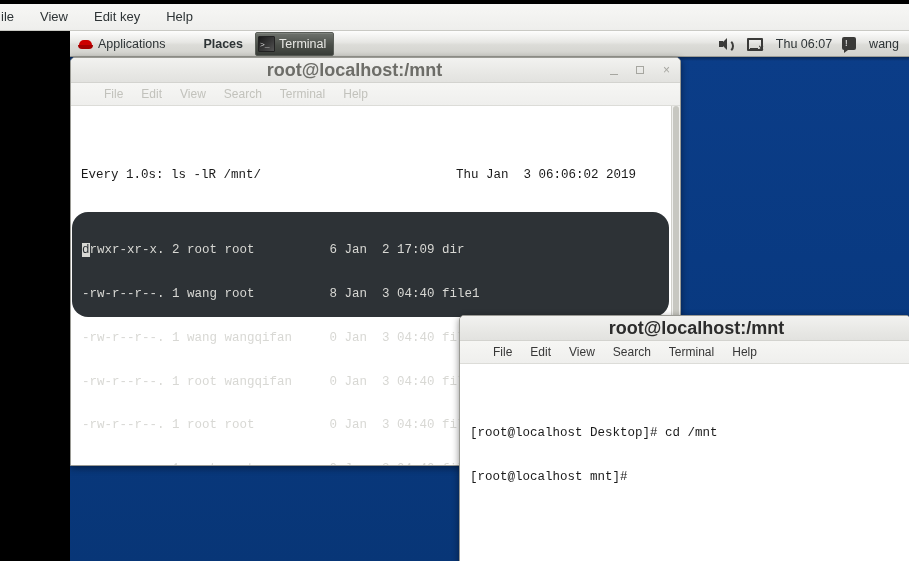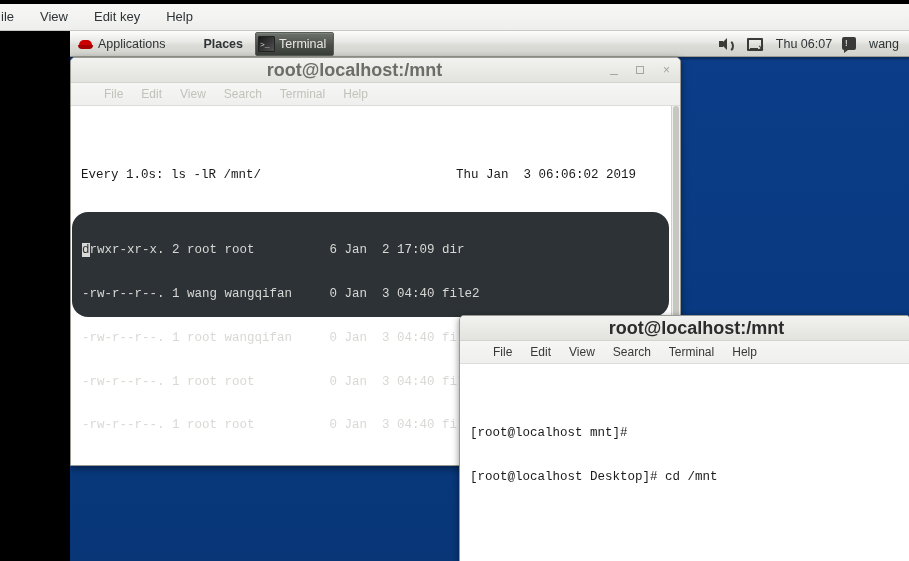--- a/index.html
+++ b/index.html
@@ -402,20 +402,21 @@
     </div>
     <div class="term-body" style="height:359px;">
       <div style="height:4px"></div>
       <div class="term-line">Every 1.0s: ls -lR /mnt/                          Thu Jan  3 06:06:02 2019</div>
       <div class="term-line"></div>
       <div class="term-line">/mnt/:</div>
       <div class="term-line">total 4</div>
 
       <div class="watch-block" style="top:106px; width:597px; height:103px; padding-top:2px;">
         <div class="term-line"><span class="cursor-cell">d</span><span>rwxr-xr-x. 2 root root          6 Jan  2 17:09 dir</span></div>
+        <div class="term-line">-rw-r--r--. 1 wang root          8 Jan  3 04:40 file1</div>
         <div class="term-line">-rw-r--r--. 1 wang wangqifan     0 Jan  3 04:40 file2</div>
         <div class="term-line">-rw-r--r--. 1 root wangqifan     0 Jan  3 04:40 file3</div>
         <div class="term-line">-rw-r--r--. 1 root root          0 Jan  3 04:40 file4</div>
         <div class="term-line">-rw-r--r--. 1 root root          0 Jan  3 04:40 file5</div>
         
       </div>
 
       <div style="height:103px"></div>
 
       
@@ -442,18 +443,18 @@
     <div class="menubar focused">
       <div class="menu-item">File</div>
       <div class="menu-item">Edit</div>
       <div class="menu-item">View</div>
       <div class="menu-item">Search</div>
       <div class="menu-item">Terminal</div>
       <div class="menu-item">Help</div>
     </div>
     <div class="term-body" style="height:202px;">
       <div style="height:4px"></div>
+      <div class="term-line">[root@localhost Desktop]# cd /mnt</div>
       <div class="term-line">[root@localhost mnt]#</div>
-      <div class="term-line">[root@localhost Desktop]# cd /mnt</div>
     </div>
   </div>
 
 </div>
 
 </body></html>

